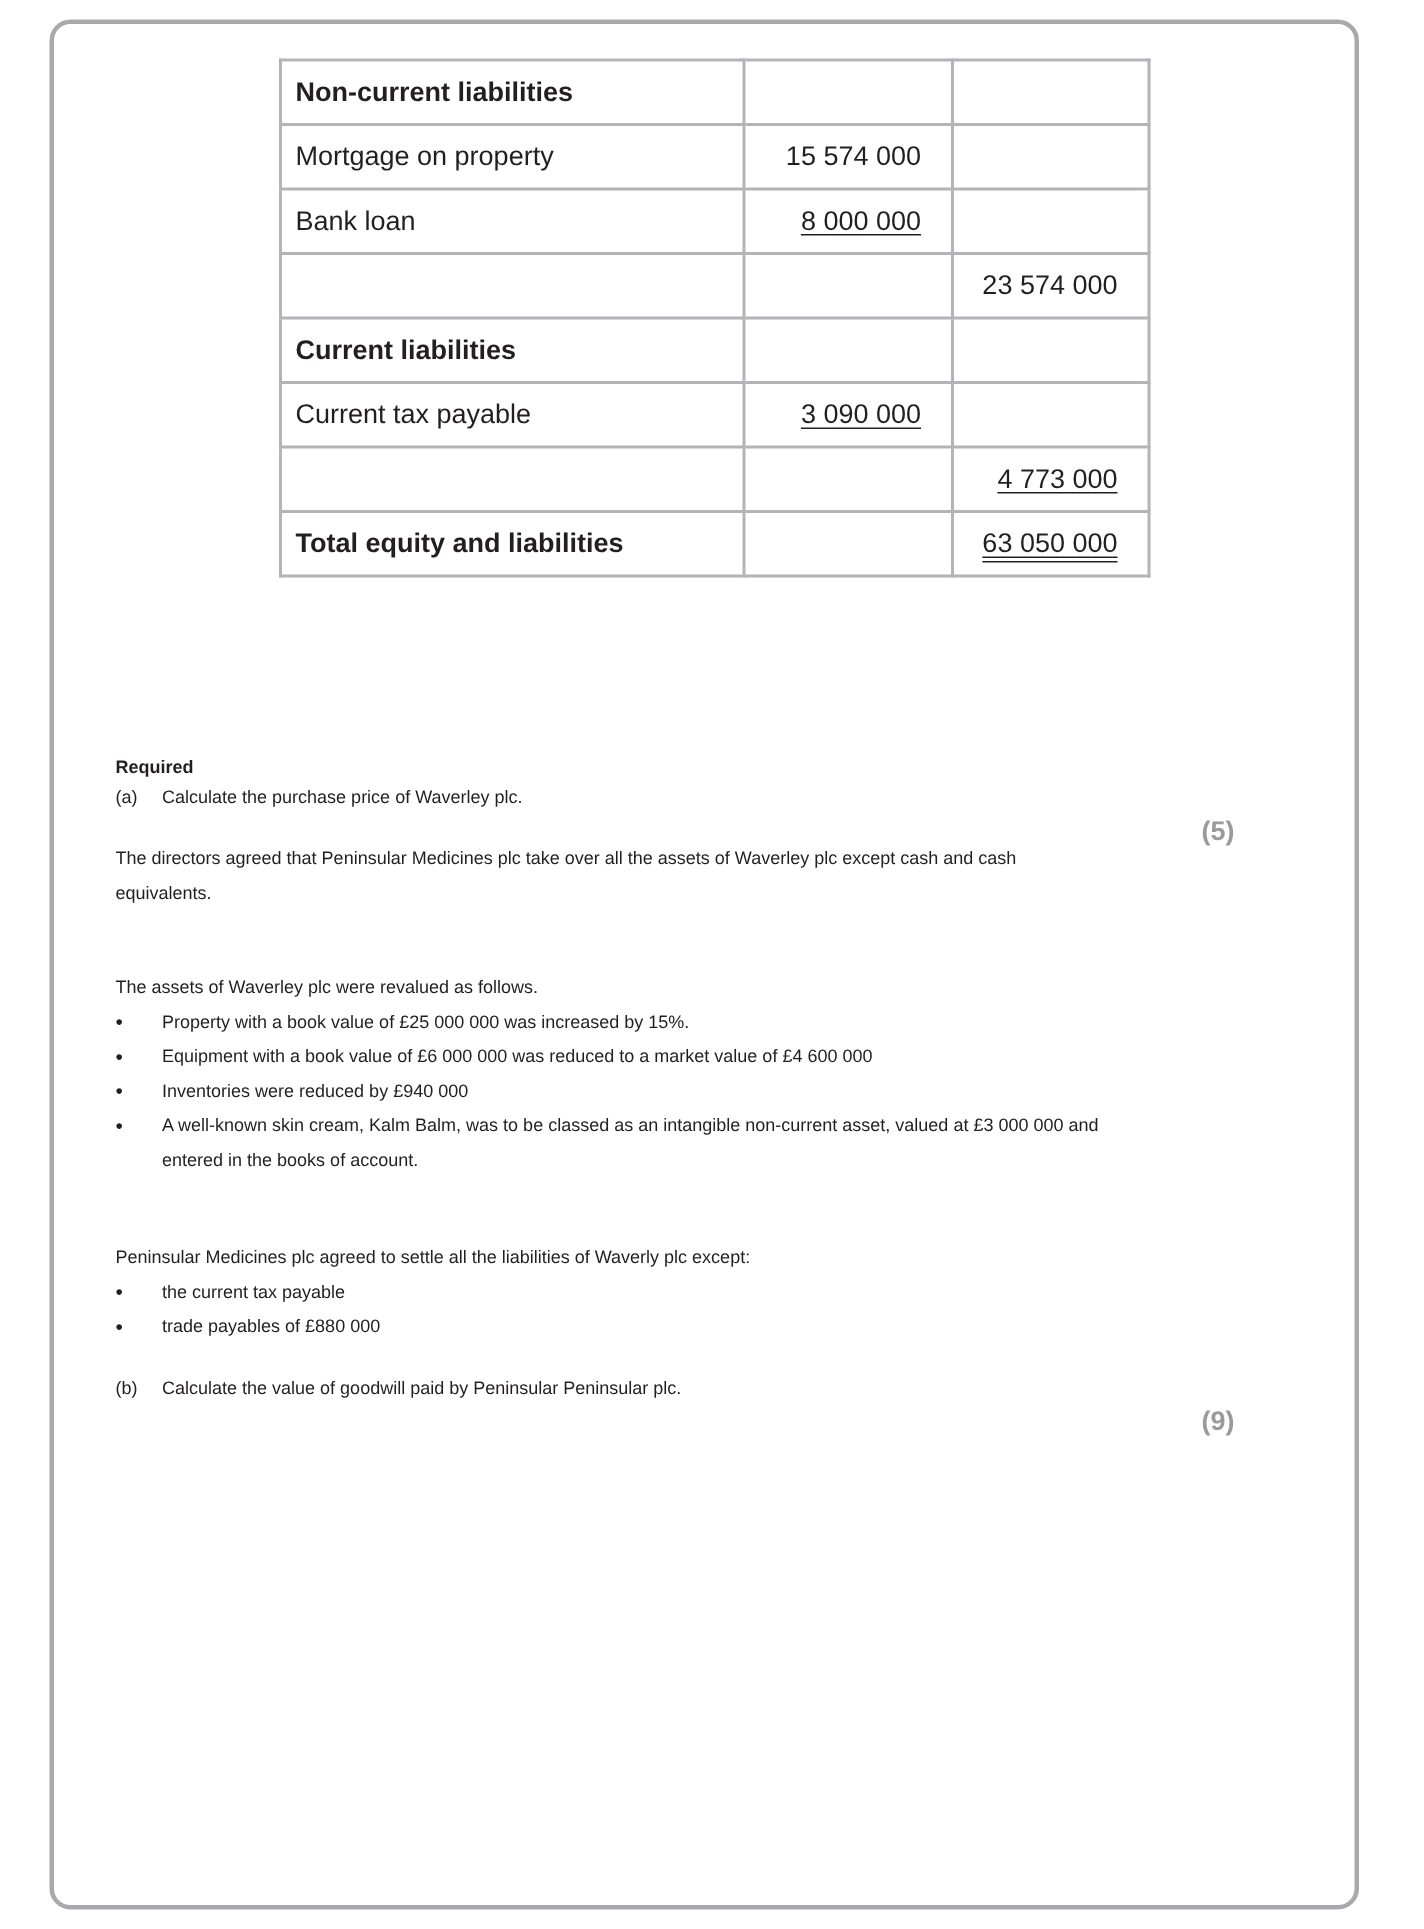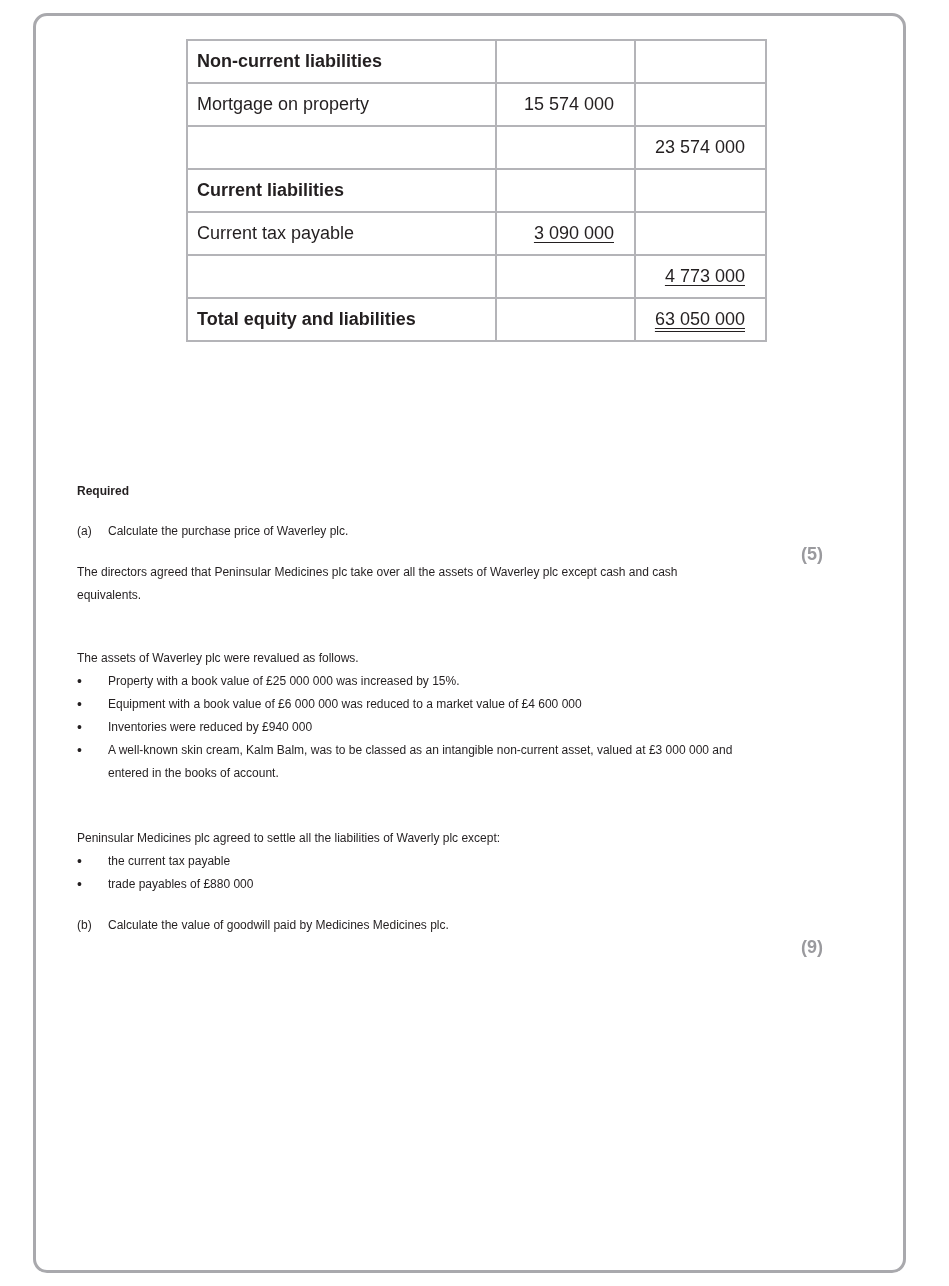--- a/index.html
+++ b/index.html
@@ -7,21 +7,21 @@
          font-family: "Liberation Sans", "DejaVu Sans", sans-serif; color: #231f20; }
   .frame { position: absolute; left: 33px; top: 13px; width: 873px; height: 1260px;
            border: 3px solid #a9a9ad; border-radius: 14px; box-sizing: border-box; }
   table.ledger { position: absolute; left: 186px; top: 39px; border-collapse: collapse;
                  font-size: 18px; }
   table.ledger td { border: 2px solid #b4b4b8; height: 43px; padding: 0 9px; box-sizing: border-box;
                     vertical-align: middle; white-space: nowrap; }
   table.ledger td.c0 { width: 309px; }
   table.ledger td.c1 { width: 139px; text-align: right; padding-right: 20px; }
   table.ledger td.c2 { width: 131px; text-align: right; padding-right: 20px; }
-  .bold { font-weight: bold; }
+  .bold { font-weight: bold; margin-top: 20px; }
   .u1 { text-decoration: underline; text-underline-offset: 3px; }
   .u2 { text-decoration: underline double; text-underline-offset: 3px; }
   .text { position: absolute; left: 77px; font-size: 12px; line-height: 23px; width: 700px; }
   .marks { position: absolute; left: 801px; font-size: 18px; color: #9a9a9e; font-weight: bold; }
   ul.bullets { list-style: none; margin: 0; padding: 0; }
   ul.bullets li { position: relative; padding-left: 31px; }
   ul.bullets li::before { content: "•"; position: absolute; left: 0; font-size: 14px; }
   .qlabel { display: inline-block; width: 31px; }
 </style>
 </head>
@@ -32,20 +32,25 @@
 <table class="ledger">
   <tbody>
     <tr>
       <td class="c0 bold">Non-current liabilities</td>
       <td class="c1"></td>
       <td class="c2"></td>
     </tr>
     <tr>
       <td class="c0">Mortgage on property</td>
       <td class="c1"><span>15 574 000</span></td>
+      <td class="c2"></td>
+    </tr>
+    <tr>
+      <td class="c0">Bank loan</td>
+      <td class="c1"><span class="u1">8 000 000</span></td>
       <td class="c2"></td>
     </tr>
     <tr>
       <td class="c0"></td>
       <td class="c1"></td>
       <td class="c2"><span>23 574 000</span></td>
     </tr>
     <tr>
       <td class="c0 bold">Current liabilities</td>
       <td class="c1"></td>
@@ -90,15 +95,15 @@
 
 <div class="text" style="top:827px; width:700px;">
   <div>Peninsular Medicines plc agreed to settle all the liabilities of Waverly plc except:</div>
   <ul class="bullets">
     <li>the current tax payable</li>
     <li>trade payables of £880 000</li>
   </ul>
 </div>
 
 <div class="text" style="top:914px;">
-  <span class="qlabel">(b)</span><span>Calculate the value of goodwill paid by Medicines Medicines plc.</span>
+  <span class="qlabel">(b)</span><span>Calculate the value of goodwill paid by Peninsular Peninsular plc.</span>
 </div>
 <div class="marks" style="top:937px;">(9)</div>
 
 </body></html>

